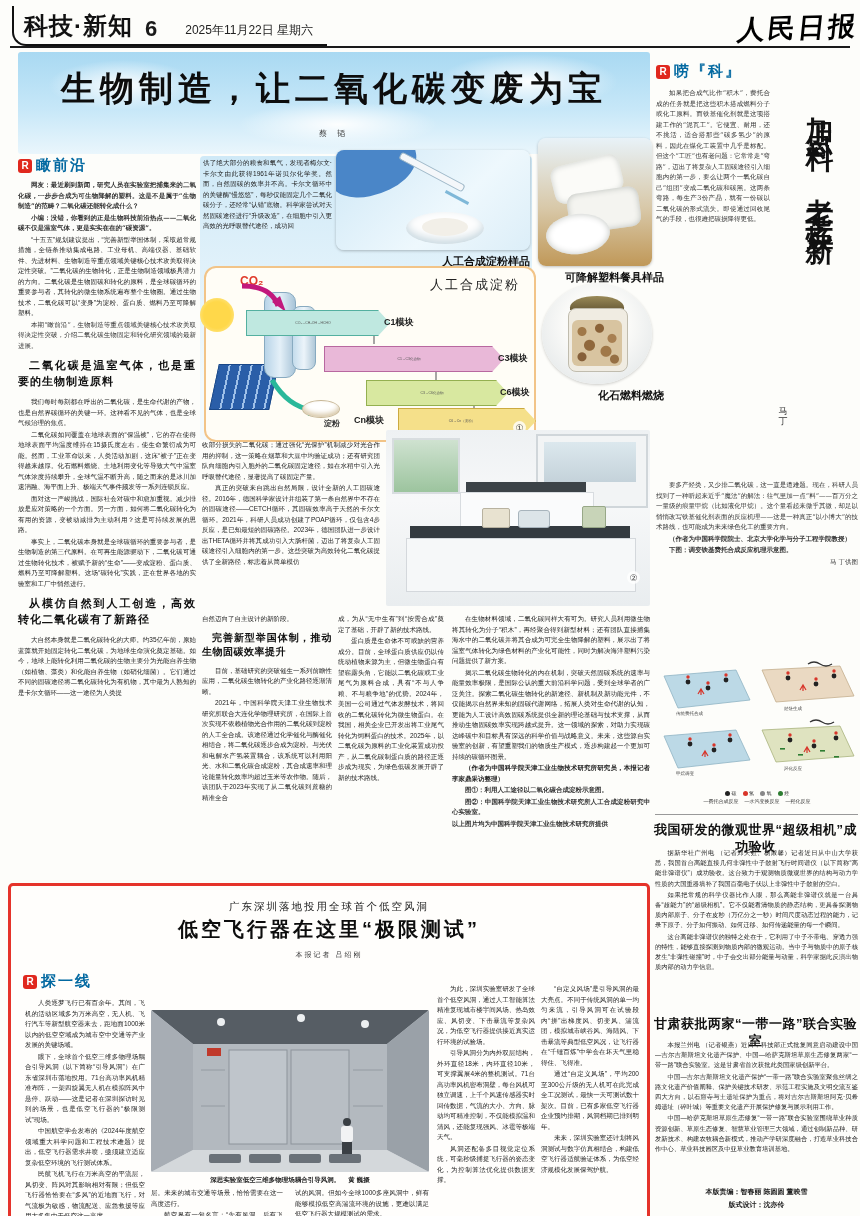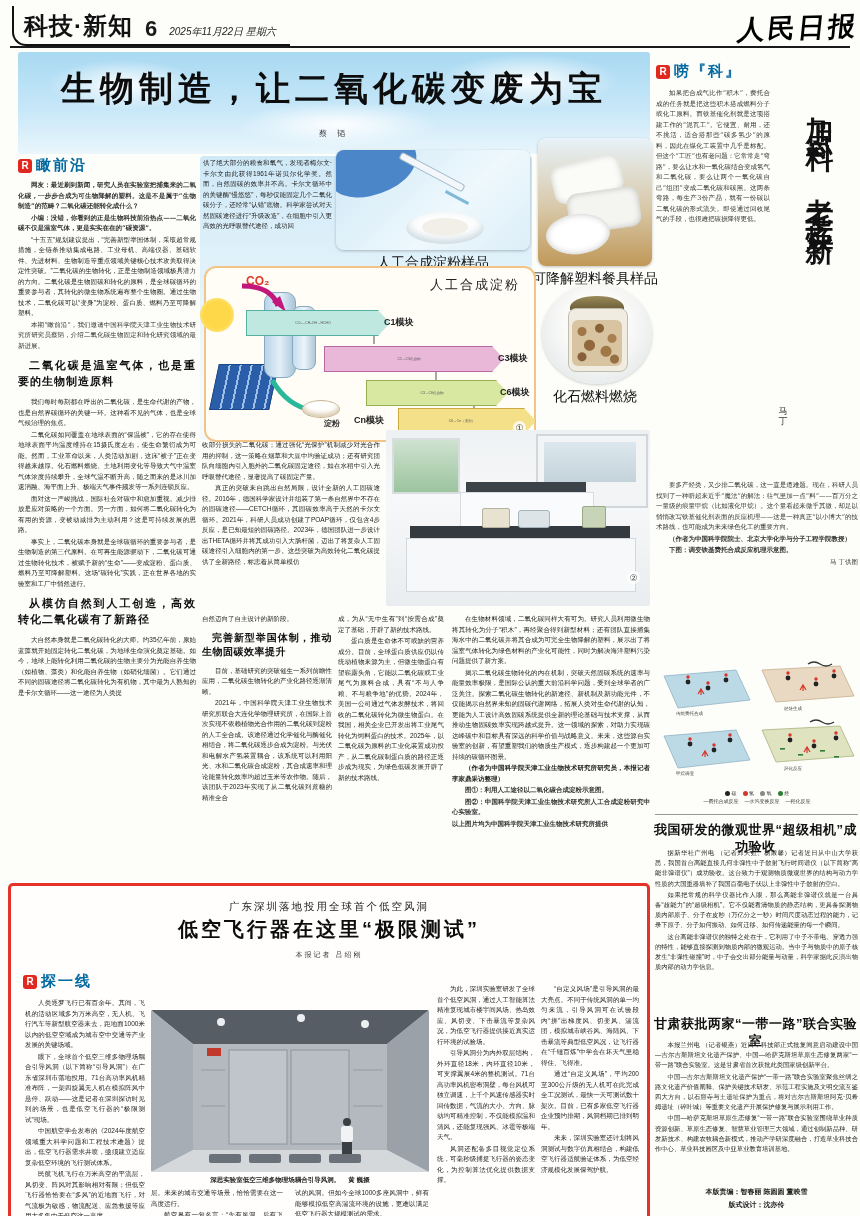--- a/index.html
+++ b/index.html
@@ -4,21 +4,21 @@
 <style>
   html,body{margin:0;padding:0;background:#efefea;}
   #page{position:relative;width:860px;height:1216px;background:#fdfdfa;overflow:hidden;
         font-family:"Liberation Sans",sans-serif;color:#1a1a1a;}
   .abs{position:absolute;}
   
   .hdr-bracket{display:inline-flex;align-items:flex-end;gap:8px;padding:4px 14px 2px 10px;
     border-left:2.5px solid #111;border-bottom:2.5px solid #111;border-bottom-left-radius:14px;}
   .hdr-section{font-size:24px;font-weight:bold;letter-spacing:1px;color:#111;}
   .hdr-page{font-size:22px;font-weight:bold;margin-left:4px;}
-  .hdr-date{font-size:10px;color:#222;padding-bottom:3px;margin-left:4px;font-style:italic;}
+  .hdr-date{font-size:12px;color:#222;padding-bottom:3px;margin-left:20px;}
   .masthead{font-family:"DejaVu Serif",serif;font-size:27px;font-weight:bold;
     transform:skewX(-8deg) rotate(-2deg);letter-spacing:3px;color:#000;}
   .hdr-rule{background:#1a1a1a;height:2px;}
   
   .tx{font-size:6.5px;line-height:1.62;text-align:justify;color:#222;}
   .tx p{margin:0 0 1px 0;text-indent:2em;}
   .tx p.noind{text-indent:0;}
   .tx p.r{text-align:right;text-indent:0;}
   .tx p.b{font-weight:bold;}
   .kai{font-family:"DejaVu Serif",serif;color:#333;}
@@ -31,27 +31,27 @@
   .sectag .seclabel{color:#0369a1;font-size:15px;font-weight:bold;letter-spacing:2px;}
   
   .banner{background:linear-gradient(180deg,#a9d9f2 0%,#c6e7f8 55%,#eaf6fc 100%);border-radius:3px;}
   .cloud{position:absolute;border-radius:50%;background:radial-gradient(closest-side,rgba(255,255,255,.95),rgba(255,255,255,0));}
   .main-headline{position:absolute;left:0;right:0;top:14px;text-align:center;font-size:34px;font-weight:900;
     letter-spacing:5px;color:#0d0d0d;}
   .main-byline{position:absolute;left:0;right:0;top:76px;text-align:center;font-size:8px;color:#333;letter-spacing:4px;}
   .skypatch{background:linear-gradient(180deg,#cfe9f7,#f3fafd 80%);border-radius:4px;}
   
   .photo{border-radius:8px;overflow:hidden;box-shadow:0 1px 3px rgba(0,0,0,.25);}
-  .pcap{font-size:14px;font-weight:normal;text-align:center;color:#111;}
+  .pcap{font-size:11px;font-weight:bold;text-align:right;color:#111;}
   .figbadge{position:absolute;font-size:9px;color:#444;background:rgba(255,255,255,.8);border-radius:50%;
     width:13px;height:13px;display:flex;align-items:center;justify-content:center;}
   
   .diagram{background:#fffdf6;border:2px solid #f2c488;border-radius:12px;}
   .dg-title{position:absolute;right:14px;top:8px;font-size:13px;font-weight:normal;color:#222;letter-spacing:2px;}
-  .dg-co2{position:absolute;left:40px;top:6px;font-size:12px;font-weight:900;color:#e03a2a;}
+  .dg-co2{position:absolute;left:34px;top:6px;font-size:12px;font-weight:900;color:#e03a2a;}
   .dg-arrow{position:absolute;height:24px;display:flex;align-items:center;justify-content:center;
     clip-path:polygon(0 0,calc(100% - 12px) 0,100% 50%,calc(100% - 12px) 100%,0 100%);
     font-size:3.5px;color:#555;padding-right:10px;}
   .dg-mlabel{position:absolute;font-size:9px;font-weight:bold;color:#222;}
   .dg-starch{position:absolute;font-size:8px;font-weight:bold;color:#333;}
   
   .labphoto{background:linear-gradient(180deg,#eef1f3 0%,#f7f8f9 40%,#e9edef 100%);border-radius:2px;}
   
   .redbox{border:3px solid #e5332a;border-radius:5px;background:#fffefc;margin-top:29px;}
   .wt-kicker{position:absolute;left:0;right:0;text-align:center;font-size:10.5px;letter-spacing:2px;color:#222;}
@@ -93,21 +93,21 @@
 
   <div class="abs" style="left:18px;top:156px;width:178px;height:698px;">
     <div class="sectag">
       <span class="rbadge">R</span>
       <span class="seclabel">瞰前沿</span>
     </div>
     <div class="tx" style="margin-top:5px;">
       <p class="b kai">网友：最近刷到新闻，研究人员在实验室把捕集来的二氧化碳，一步步合成为可生物降解的塑料。这是不是属于“生物制造”的范畴？二氧化碳还能转化成什么？</p>
       <p class="b kai">小编：没错，你看到的正是生物科技前沿热点——二氧化碳不仅是温室气体，更是实实在在的“碳资源”。</p>
       <p>“十五五”规划建议提出，“完善新型举国体制，采取超常规措施，全链条推动集成电路、工业母机、高端仪器、基础软件、先进材料、生物制造等重点领域关键核心技术攻关取得决定性突破。”二氧化碳的生物转化，正是生物制造领域极具潜力的方向。二氧化碳是生物固碳和转化的原料，是全球碳循环的重要参与者，其转化的微生物系统遍布整个生物圈。通过生物技术，二氧化碳可以“变身”为淀粉、蛋白质、燃料乃至可降解塑料。</p>
-      <p class="kai">本期“瞰前沿”，我们邀请中国科学院天津工业生物技术研究所研究员蔡韬，介绍二氧化碳生物固定和转化研究领域的最新进展。</p>
+      <p class="kai">本期“瞰前沿”，生物制造等重点领域关键核心技术攻关取得决定性突破，介绍二氧化碳生物固定和转化研究领域的最新进展。</p>
       <div class="sub-h">二氧化碳是温室气体，也是重要的生物制造原料</div>
       <p>我们每时每刻都在呼出的二氧化碳，是生命代谢的产物，也是自然界碳循环的关键一环。这种看不见的气体，也是全球气候治理的焦点。</p>
       <p>二氧化碳如同覆盖在地球表面的“保温被”，它的存在使得地球表面平均温度维持在15摄氏度左右，使生命繁衍成为可能。然而，工业革命以来，人类活动加剧，这床“被子”正在变得越来越厚。化石燃料燃烧、土地利用变化等导致大气中温室气体浓度持续攀升，全球气温不断升高，随之而来的是冰川加速消融、海平面上升、极端天气事件频发等一系列连锁反应。</p>
       <p>面对这一严峻挑战，国际社会对碳中和愈加重视。减少排放是应对策略的一个方面。另一方面，如何将二氧化碳转化为有用的资源，变被动减排为主动利用？这是可持续发展的思路。</p>
       <p>事实上，二氧化碳本身就是全球碳循环的重要参与者，是生物制造的第三代原料。在可再生能源驱动下，二氧化碳可通过生物转化技术，被赋予新的“生命”——变成淀粉、蛋白质、燃料乃至可降解塑料。这场“碳转化”实践，正在世界各地的实验室和工厂中悄然进行。</p>
       <div class="sub-h">从模仿自然到人工创造，高效转化二氧化碳有了新路径</div>
       <p>大自然本身就是二氧化碳转化的大师。约35亿年前，原始蓝藻就开始固定转化二氧化碳，为地球生命演化奠定基础。如今，地球上能转化利用二氧化碳的生物主要分为光能自养生物（如植物、藻类）和化能自养生物（如硝化细菌）。它们通过不同的固碳途径将二氧化碳转化为有机物，其中最为人熟知的是卡尔文循环——这一途径为人类提</p>
     </div>
   </div>
 
@@ -212,21 +212,21 @@
     <p class="b kai noind">以上图片均为中国科学院天津工业生物技术研究所提供</p>
   </div>
 
   <div class="abs sectag" style="left:656px;top:62px;">
     <span class="rbadge">R</span>
     <span class="seclabel">唠『科』</span>
   </div>
 
   <div class="abs tx kai" style="left:656px;top:88px;width:202px;">
     <div style="width:114px;min-height:392px;">
-      <p>如果把合成气比作“积木”，费托合成的任务就是把这些积木搭成燃料分子或化工原料。而铁基催化剂就是这项搭建工作的“泥瓦工”。它便宜、耐用，还不挑活，适合搭那些“碳多氢少”的原料，因此在煤化工装置中几乎是标配。但这个“工匠”也有老问题：它常常走“弯路”，要么让水和一氧化碳结合变成氢气和二氧化碳，要么让两个一氧化碳自己“组团”变成二氧化碳和碳黑。这两条弯路，每生产3份产品，就有一份碳以二氧化碳的形式流失。即使通过回收尾气的手段，也很难把碳损降得更低。</p>
+      <p>如果把合成气比作“积木”，费托合成的任务就是把这些积木搭成燃料分子或化工原料。而铁基催化剂就是这项搭建工作的“泥瓦工”。它便宜、耐用，还不挑活，适合搭那些“碳多氢少”的原料，因此在煤化工装置中几乎是标配。但这个“工匠”也有老问题：它常常走“弯路”，迈出了将复杂人工固碳途径引入细胞内的第一步，要么让两个一氧化碳自己“组团”变成二氧化碳和碳黑。这两条弯路，每生产3份产品，就有一份碳以二氧化碳的形式流失。即使通过回收尾气的手段，也很难把碳损降得更低。</p>
     </div>
     <p>要多产烃类，又少排二氧化碳，这一直是道难题。现在，科研人员找到了一种听起来近乎“魔法”的解法：往气里加一点“料”——百万分之一量级的痕量甲烷（比如液化甲烷）。这个量看起来微乎其微，却足以悄悄改写铁基催化剂表面的反应机理——这是一种真正“以小博大”的技术路线，也可能成为未来绿色化工的重要方向。</p>
     <p class="b">（作者为中国科学院院士、北京大学化学与分子工程学院教授）</p>
     <p class="b">下图：调变铁基费托合成反应机理示意图。</p>
     <p class="r">马 丁供图</p>
   </div>
   <div class="abs vert-headline" style="left:800px;top:94px;height:410px;">加点『料』，老工艺焕新</div>
   <div class="abs vert-author" style="left:776px;top:400px;height:80px;">马 丁</div>
 
   <div class="abs" style="left:658px;top:660px;width:198px;height:148px;">

